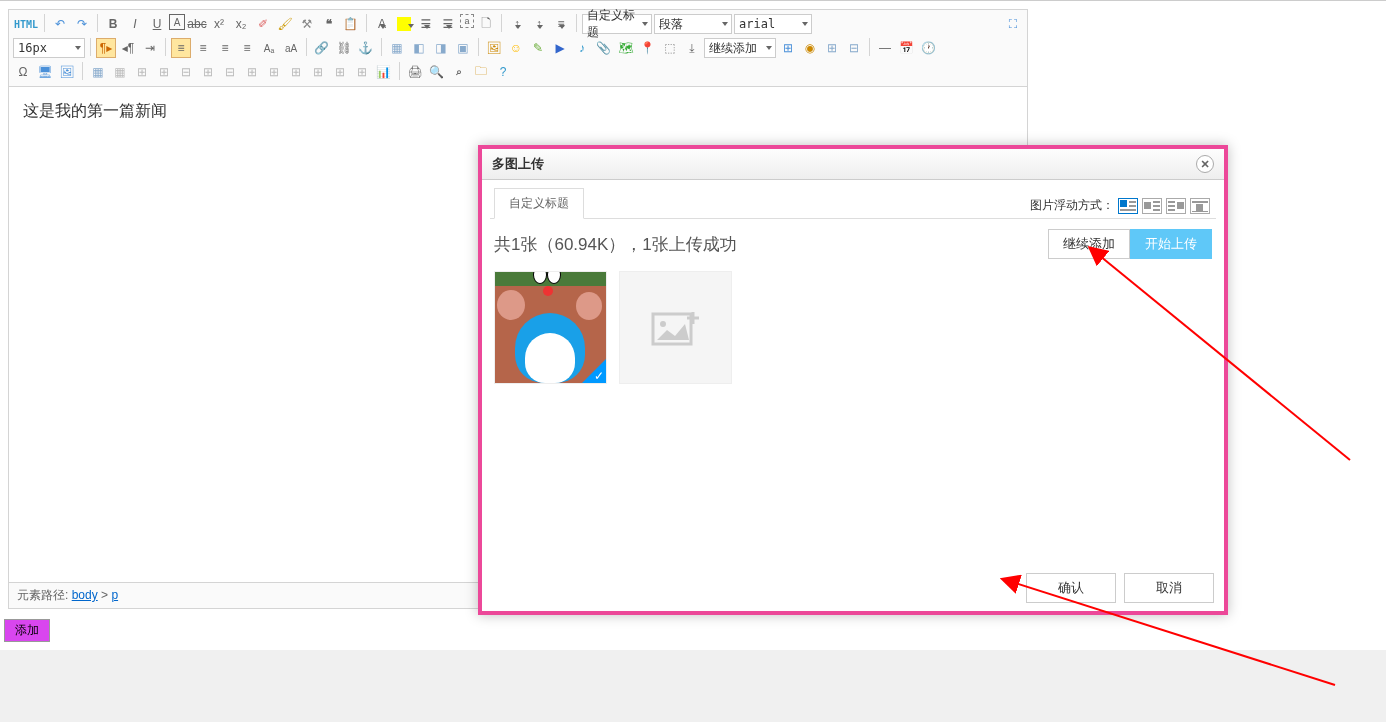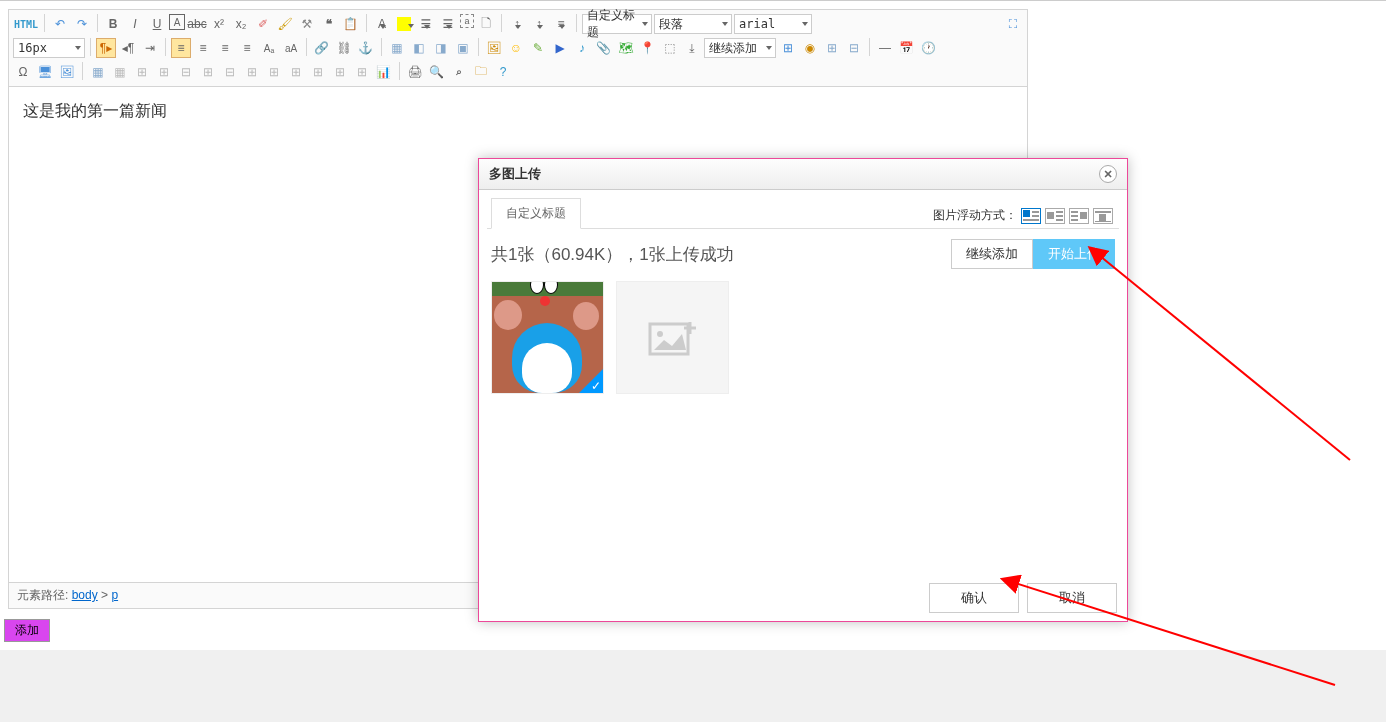--- a/index.html
+++ b/index.html
@@ -13,21 +13,21 @@
 .tb-sep{width:1px;height:18px;background:#d4d4d4;margin:0 3px;display:inline-block}
 .tb-select{height:20px;border:1px solid #ccc;background:#fff;font-size:12px;padding:0 14px 0 4px;cursor:pointer;position:relative;display:inline-flex;align-items:center}
 .tb-select .caret{position:absolute;right:3px;top:7px;border-left:3px solid transparent;border-right:3px solid transparent;border-top:4px solid #666}
 .html-btn{font-family:monospace;font-size:10px;font-weight:bold;width:26px;color:#39c}
 .editor-content{min-height:480px;padding:10px 14px;font-family:SimSun,serif;font-size:16px;line-height:1.8;position:relative;height:495px}
 .editor-content p{margin:0 0 14px}
 .status-bar{border-top:1px solid #d4d4d4;display:flex;justify-content:space-between;padding:4px 8px;font-size:12px;color:#666;background:#fafafa}
 .status-bar a{color:#06c;text-decoration:underline;cursor:pointer}
 .add-btn{margin:2px 4px 8px;padding:2px 10px;border:1px solid #999;background:#d946ef;cursor:pointer;font-size:12px}
 
-.dialog{position:absolute;left:478px;top:158px;width:650px;background:#fff;border:1px solid #ec4899;box-shadow:0 0 12px rgba(0,0,0,.25);z-index:100}
+.dialog{position:absolute;left:478px;top:145px;width:750px;background:#fff;border:4px solid #ec4899;box-shadow:0 0 12px rgba(0,0,0,.25);z-index:100}
 .dlg-title{background:linear-gradient(#fdfdfd,#eee);border-bottom:1px solid #ccc;padding:6px 10px;font-size:13px;font-weight:bold;color:#333;display:flex;justify-content:space-between;align-items:center}
 .dlg-close{width:18px;height:18px;border:1px solid #aaa;border-radius:9px;display:flex;align-items:center;justify-content:center;cursor:pointer;font-size:11px;color:#666;background:#fff}
 .dlg-body{padding:8px}
 .dlg-tabs{border-bottom:1px solid #ddd;display:flex;align-items:flex-end;padding-left:4px;justify-content:space-between}
 .dlg-tab{border:1px solid #ddd;border-bottom:1px solid #fff;margin-bottom:-1px;padding:6px 14px;font-size:12px;background:#fff;color:#666;cursor:pointer}
 .float-mode{display:flex;align-items:center;gap:4px;padding:4px 6px;font-size:12px;color:#333}
 .fm-opt{width:20px;height:16px;border:1px solid #aaa;cursor:pointer;position:relative;background:#fff}
 .fm-opt.active{border-color:#07c}
 .fm-opt .bar{position:absolute;background:#999;height:2px}
 .fm-opt.active .sq{background:#07c}

